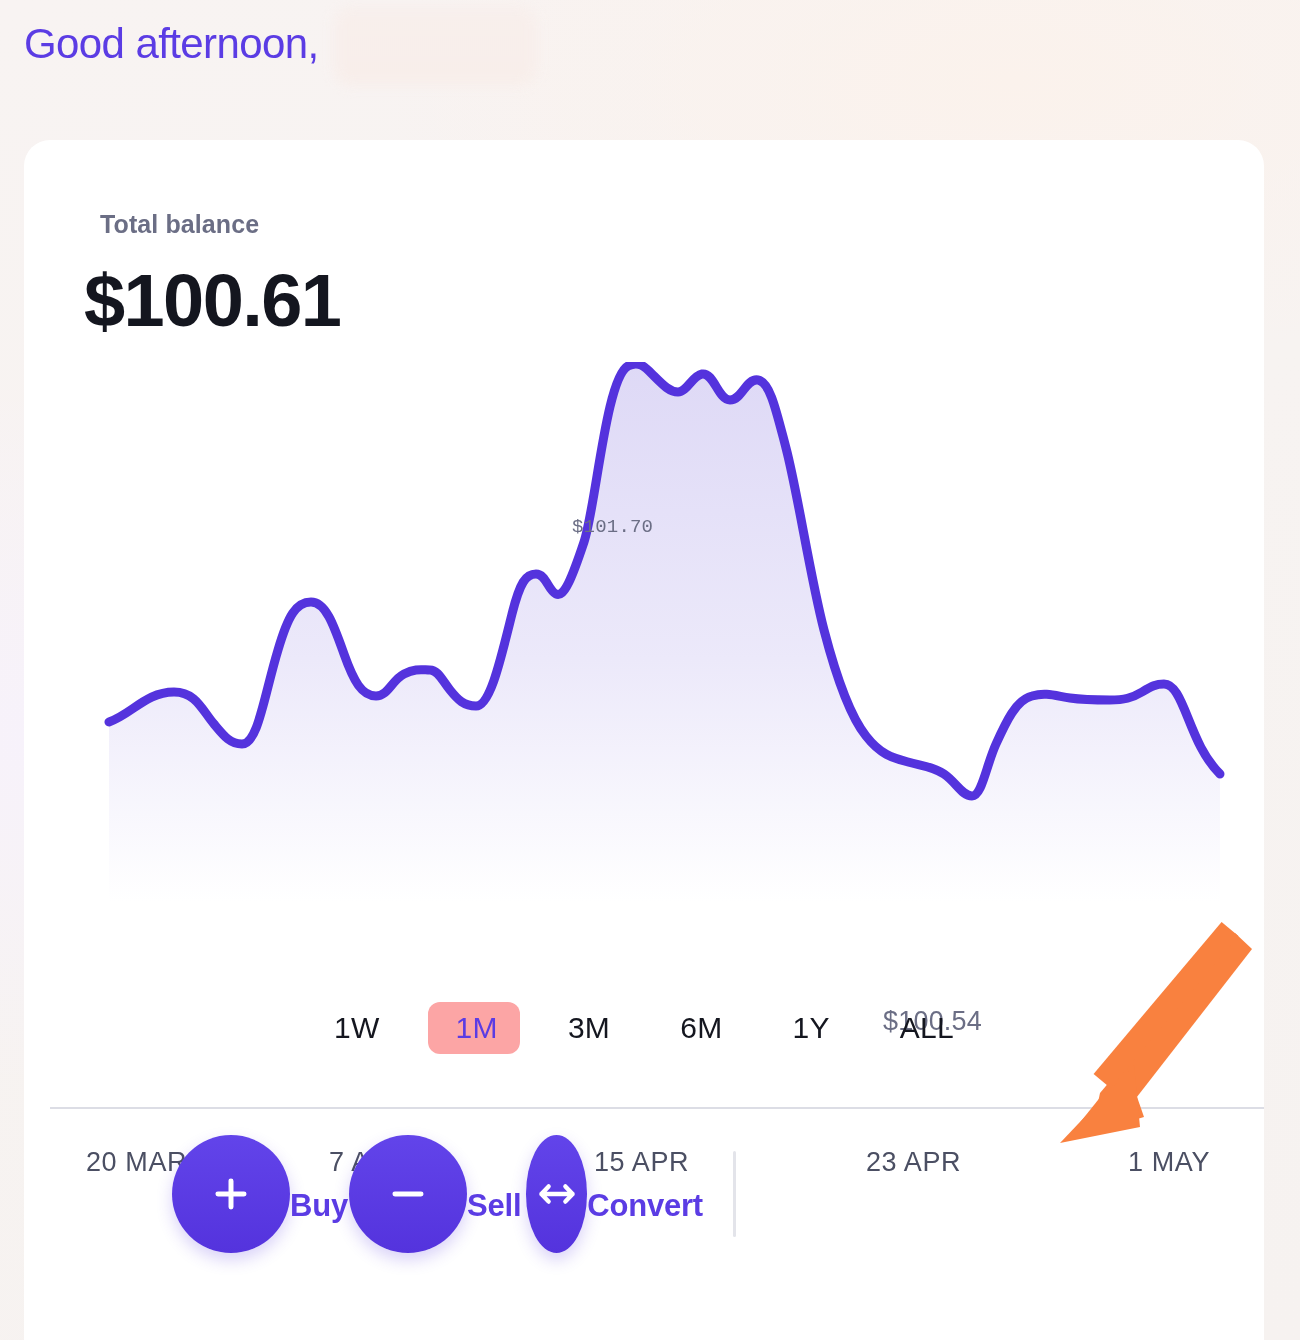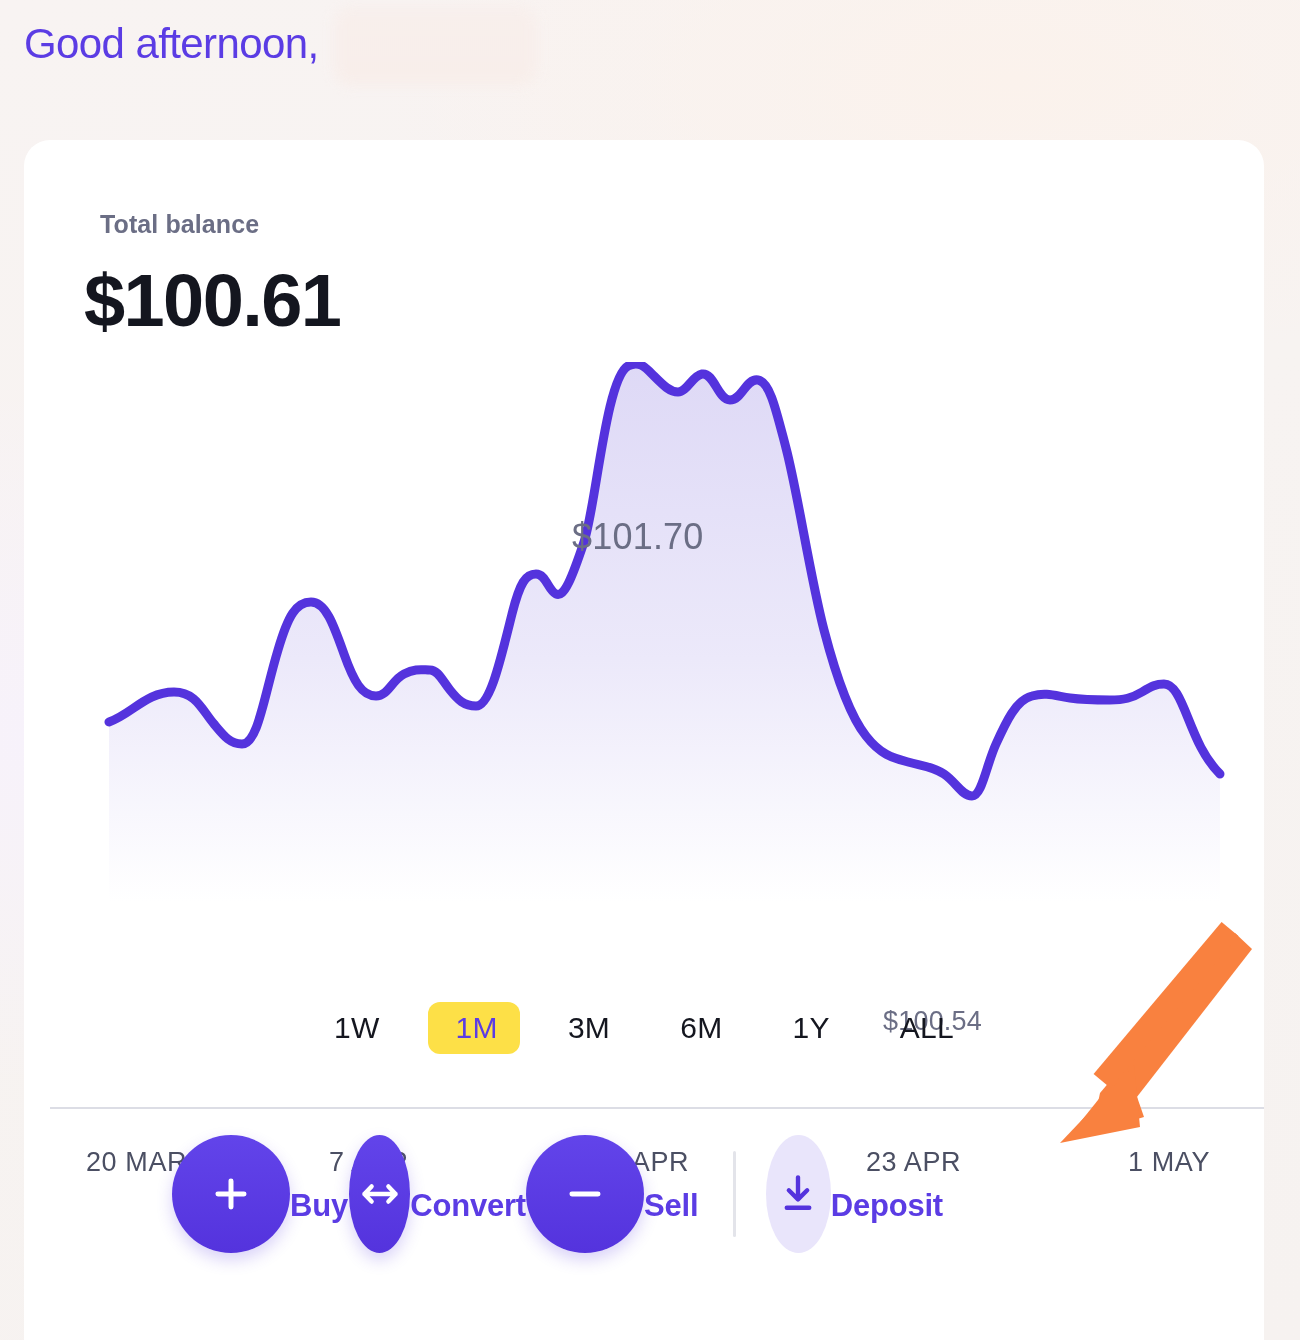--- a/index.html
+++ b/index.html
@@ -47,21 +47,21 @@
     position:absolute; left:60px; top:118px;
     font-size:74px; font-weight:700; color:#14161f; letter-spacing:-1.6px;
   }
 
   
   .chart-wrap { position:absolute; left:0; top:222px; width:1240px; height:670px; }
   .chart-svg { display:block; width:1240px; height:540px; }
 
   .peak-label {
     position:absolute; left:548px; top:154px;
-    font-size:36px; color:#6b6e85; letter-spacing:.2px;
+    font-size:19px; color:#6b6e85; letter-spacing:.2px;font-family:Liberation Mono, monospace;
   }
   .trough-label {
     position:absolute; left:859px; top:644px;
     font-size:27px; color:#6b6e85; letter-spacing:.2px;
   }
 
   .xaxis {
     position:absolute; left:0; top:785px; width:1240px; height:40px;
   }
   .xtick {
@@ -71,21 +71,21 @@
   
   .ranges {
     position:absolute; left:0; top:862px; width:1240px;
     display:flex; justify-content:center; align-items:center; gap:26px;
   }
   .range-btn {
     font-size:30px; color:#14161f; background:transparent;
     border:none; border-radius:12px; padding:9px 22px;
     font-family:inherit; cursor:pointer; letter-spacing:.3px;
   }
-  .range-btn.active { background:#fde047; color:#5b3ce4;padding-left:28px; }
+  .range-btn.active { background:#fca5a5; color:#5b3ce4;padding-left:28px; }
 
   
   .divider {
     position:absolute; left:26px; top:967px; width:1214px; height:2px;
     background:#dcdde5;
   }
 
   .actions {
     position:absolute; left:0; top:995px; width:1240px; height:200px;
     display:flex; align-items:flex-start;
@@ -249,48 +249,40 @@
         <span class="act-circle">
           <svg width="46" height="46" viewBox="0 0 24 24">
             <path d="M12 5.2v13.6M5.2 12h13.6" stroke="#fff" stroke-width="2.6" stroke-linecap="round"></path>
           </svg>
         </span>
         <span class="act-label">Buy</span>
       </button>
 
       <button class="act solid">
         <span class="act-circle">
+          <svg width="46" height="46" viewBox="0 0 24 24">
+            <path d="M5.2 12h13.6" stroke="#fff" stroke-width="2.6" stroke-linecap="round"></path>
+          </svg>
+        </span>
+        <span class="act-label">Sell</span>
+      </button>
+
+      <button class="act solid">
+        <span class="act-circle">
           <svg width="48" height="48" viewBox="0 0 24 24">
             <path d="M4.2 12h15.6M7.8 8.2L4.2 12l3.6 3.8M16.2 8.2L19.8 12l-3.6 3.8" stroke="#fff" stroke-width="2.2" stroke-linecap="round" stroke-linejoin="round" fill="none"></path>
           </svg>
         </span>
         <span class="act-label">Convert</span>
       </button>
-
-      <button class="act solid">
-        <span class="act-circle">
-          <svg width="46" height="46" viewBox="0 0 24 24">
-            <path d="M5.2 12h13.6" stroke="#fff" stroke-width="2.6" stroke-linecap="round"></path>
-          </svg>
-        </span>
-        <span class="act-label">Sell</span>
-      </button>
     </div>
 
     <div class="vsep"></div>
 
     <div class="act-group">
-      <button class="act soft">
-        <span class="act-circle">
-          <svg width="50" height="50" viewBox="0 0 24 24">
-            <path d="M12 4v10M7.6 10.2L12 14.6l4.4-4.4M6.6 18.6h10.8" stroke="#5433dd" stroke-width="2.1" stroke-linecap="round" stroke-linejoin="round" fill="none"></path>
-          </svg>
-        </span>
-        <span class="act-label">Deposit</span>
-      </button>
 
     </div>
   </div>
 </div>
 
 <svg class="arrow-anno" viewBox="0 0 240 240">
   <path d="M205,18 L70,178 L62,216 L96,196 L222,34 Z" fill="#f9813f"></path>
   <path d="M36,225 L96,150 L114,202 Z" fill="#f9813f"></path>
   <path d="M200,14 L72,166" stroke="#f9813f" stroke-width="22" stroke-linecap="butt"></path>
   <path d="M30,228 L104,150 L110,212 Z" fill="#f9813f"></path>

